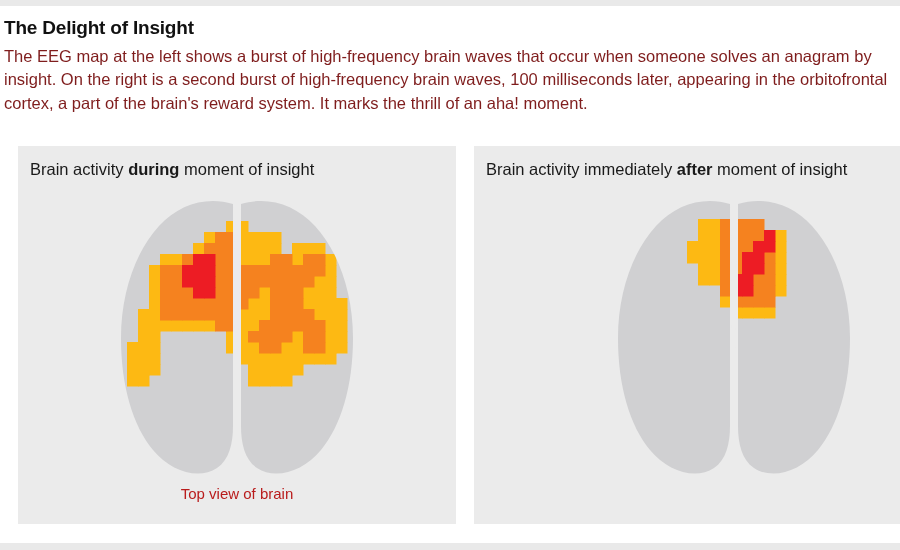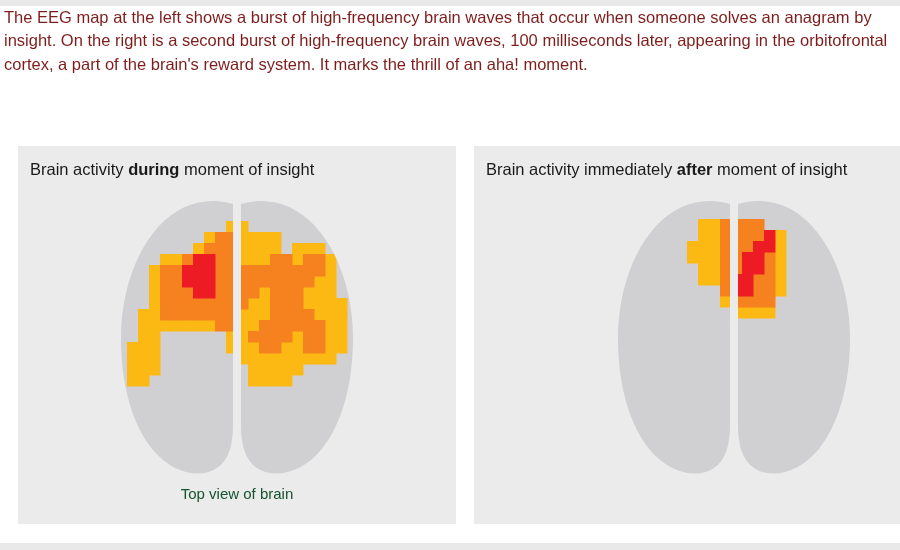--- a/index.html
+++ b/index.html
@@ -74,37 +74,38 @@
     white-space: nowrap;
   }
   .panel-title b { font-weight: bold; }
   .panel-caption {
     position: absolute;
     bottom: 22px;
     left: 0;
     width: 100%;
     text-align: center;
     font-size: 15px;
-    color: #14532d;
+    color: #b91c1c;
   }
   .brain-wrap {
     position: absolute;
     top: 40px;
     left: 0;
     width: 100%;
     height: 300px;
   }
   svg { display: block; margin: 0 auto; }
 </style>
 </head>
 <body>
 
 <div class="top-rule"></div>
 
 <div class="header">
+  <h1 class="page-title">The Delight of Insight</h1>
   <p class="page-desc">The EEG map at the left shows a burst of high-frequency brain waves that occur when someone solves an anagram by insight. On the right is a second burst of high-frequency brain waves, 100 milliseconds later, appearing in the orbitofrontal cortex, a part of the brain's reward system. It marks the thrill of an aha! moment.</p>
 </div>
 
 <div class="panels">
 
   <div class="panel panel-left">
     <div class="panel-title">
       <span>Brain activity </span><b>during</b><span> moment of insight</span>
     </div>
     <div class="brain-wrap">

